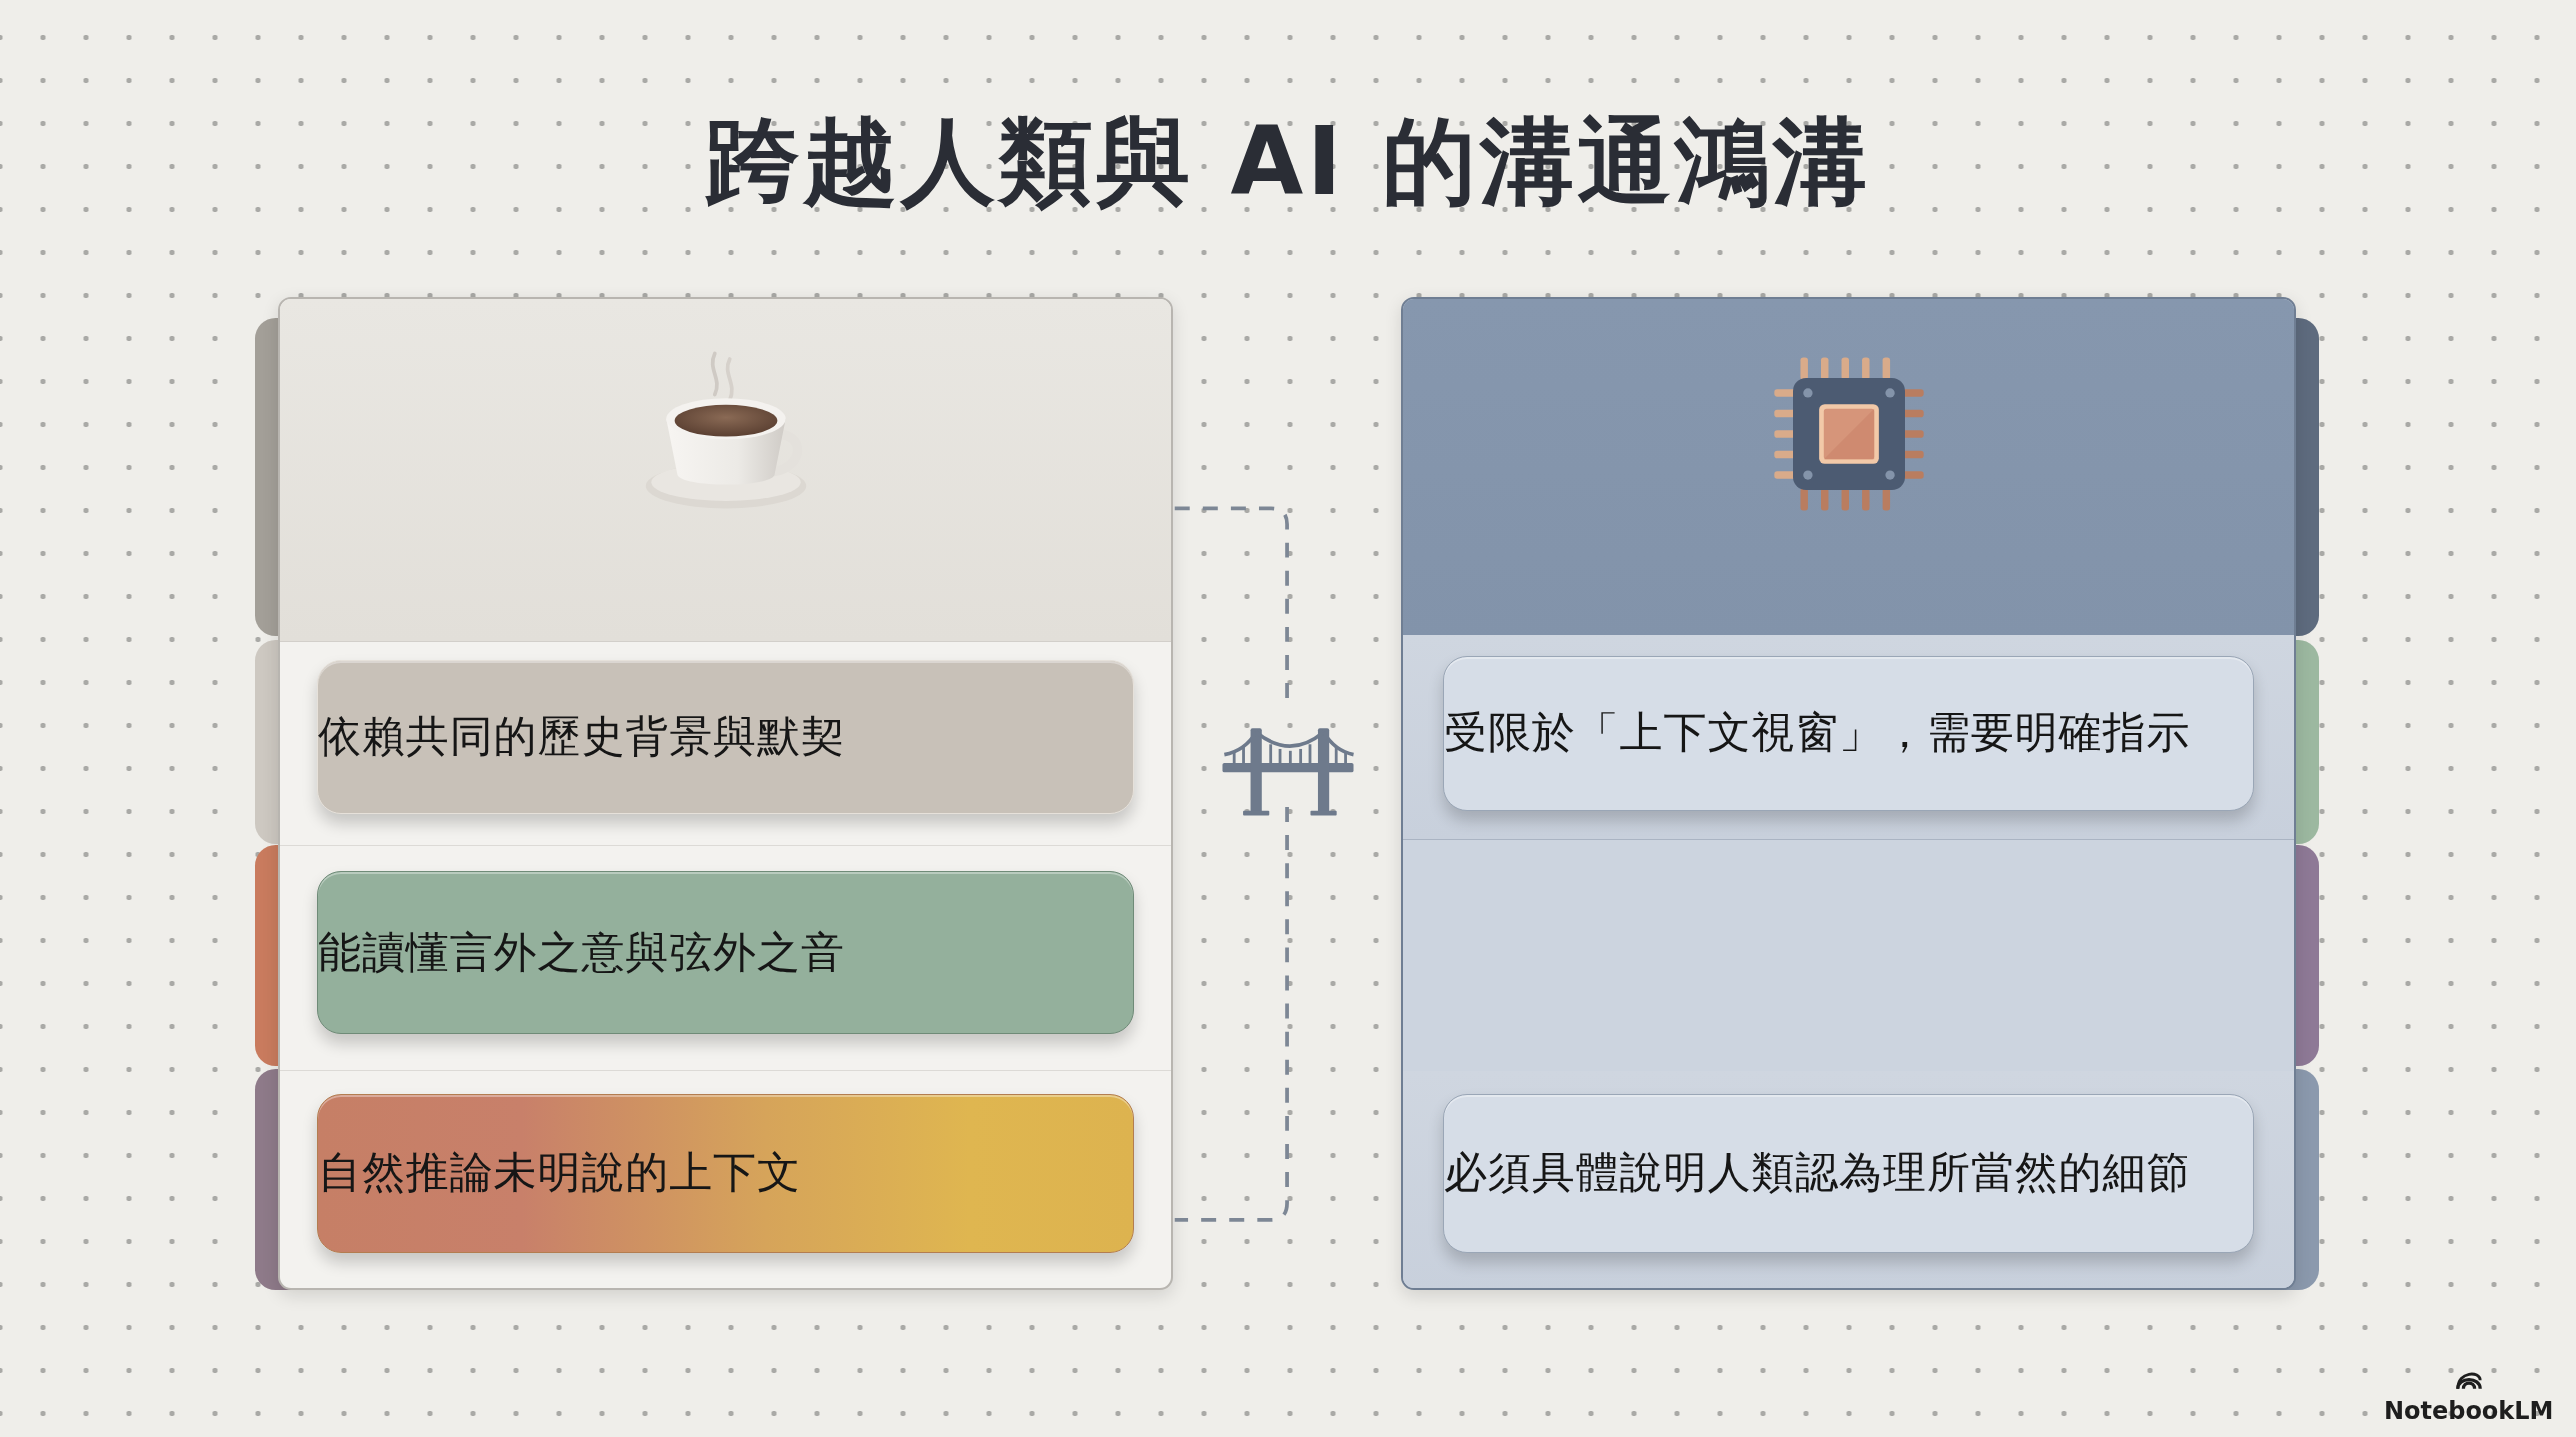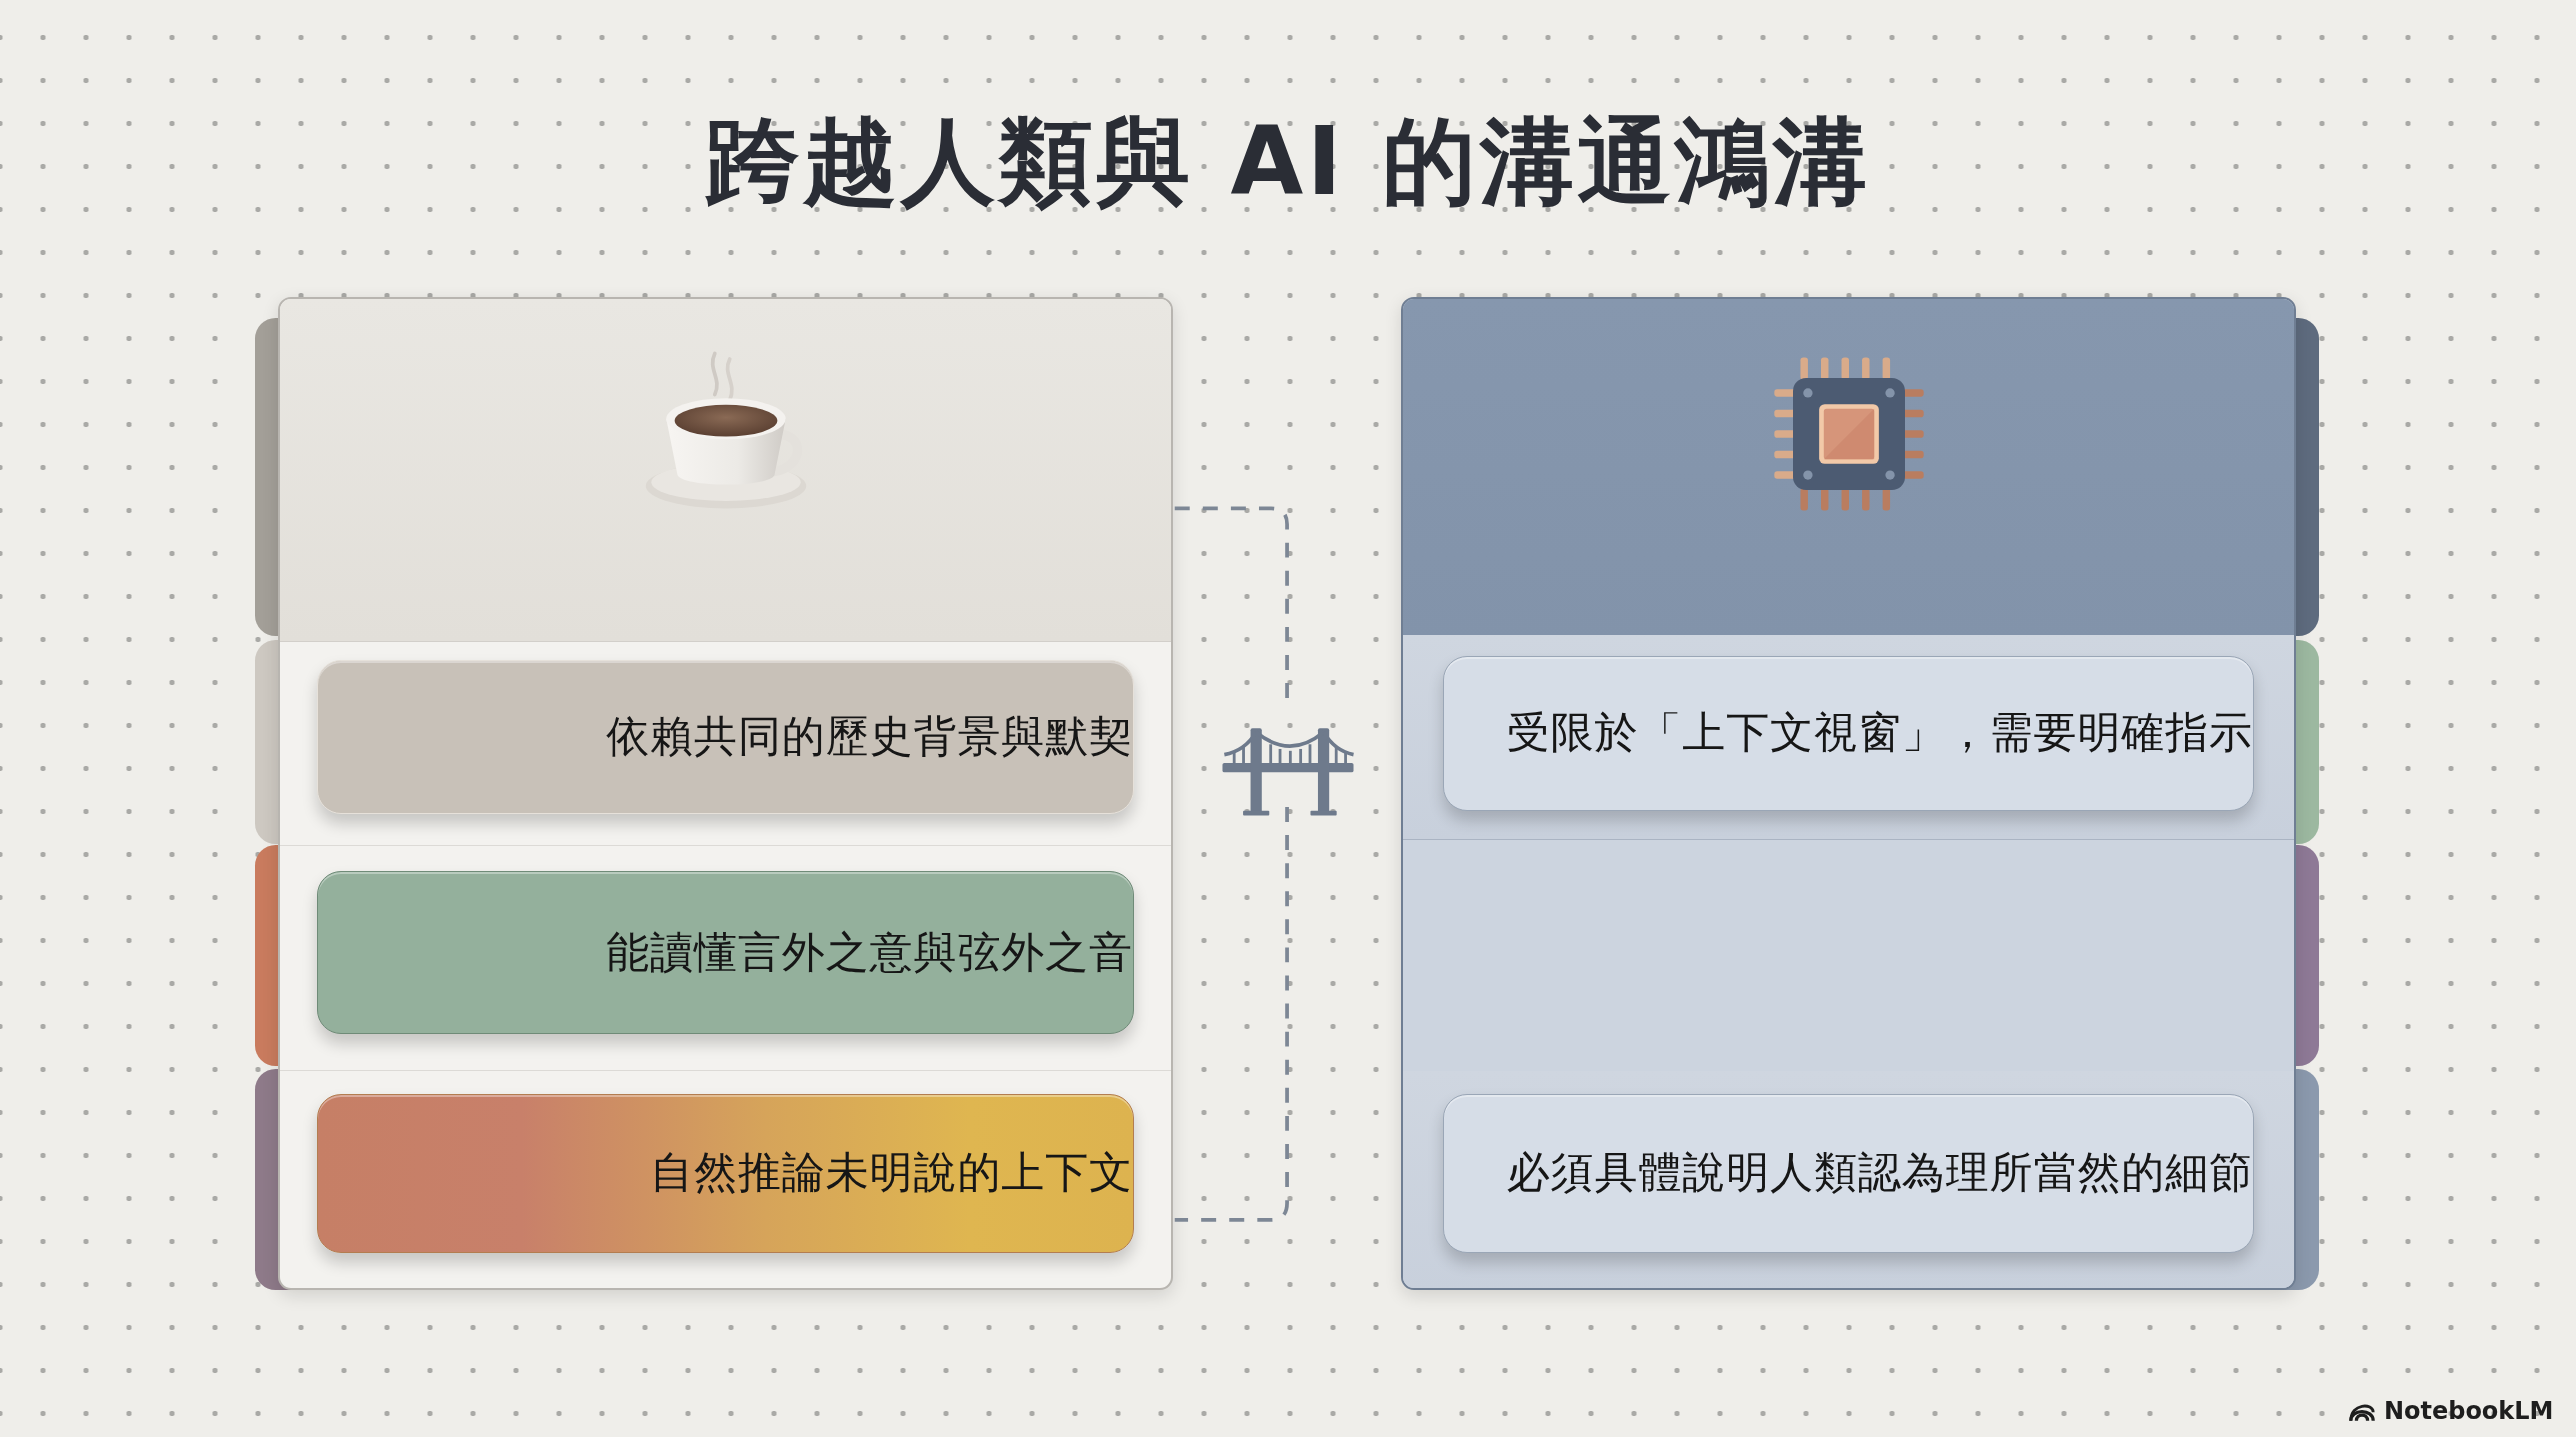--- a/index.html
+++ b/index.html
@@ -37,31 +37,31 @@
   }
   .icon-wrap { position: absolute; left: 50%; top: 47px; transform: translateX(-50%); }
   .row {
     position: absolute; left: 0; right: 0; height: 223px;
   }
   .left .row { border-bottom: 1.9px solid #dcdad6; }
   .right .row { border-bottom: 1.9px solid #aab4c3; background: linear-gradient(#cfd6e0, #c8d0dc); }
   .row:last-child { border-bottom: none; }
   .pill {
     position: absolute; left: 40px; right: 40px; top: 26px; height: 157px;
-    border-radius: 24px; display: flex; align-items: center; justify-content: flex-end;
+    border-radius: 24px; display: flex; align-items: center; justify-content: flex-start;
     font-size: 43px; color: #161616; letter-spacing: 0.9px;
     box-shadow: 0 9.4px 15px rgba(0,0,0,0.18), inset 0 1.9px 0 rgba(255,255,255,0.35);
   }
   .left .pill { left: 37px; right: 37px; }
   .right .pill { left: 40px; right: 40px; background: #d6dde7; border: 1.9px solid #9aa6b6; box-sizing: border-box; }
   .connector { position: absolute; left: 0; top: 0; }
   .brand {
     position: absolute; right: 22.5px; bottom: 13px;
     display: flex; align-items: center; gap: 7.5px;
-    font-size: 24px; font-weight: bold; color: #1e1e1e;
+    font-size: 24px; font-weight: bold; color: #1e1e1e; flex-direction: column;
   }
 </style>
 </head>
 <body>
 
 <div class="title">跨越人類與 AI 的溝通鴻溝</div>
 
 <div class="tab" style="left:255px; top:318px; height:318px; background:#a39f98;"></div>
 <div class="tab" style="left:255px; top:640px; height:204px; background:#cdc8c1;"></div>
 <div class="tab" style="left:255px; top:845px; height:221px; background:#c97b5e;"></div>

